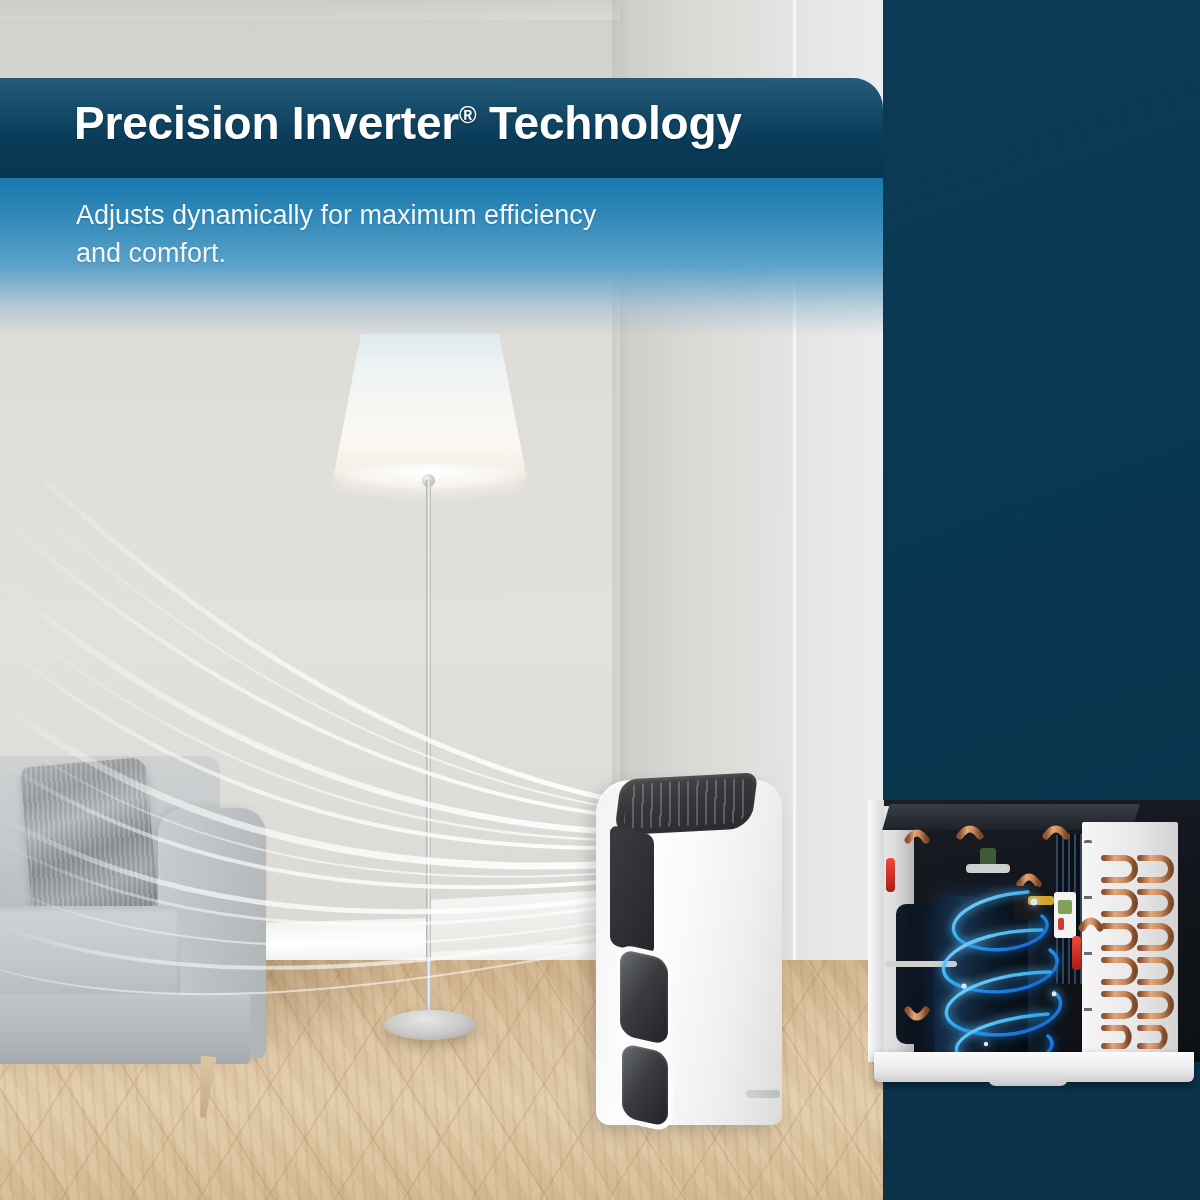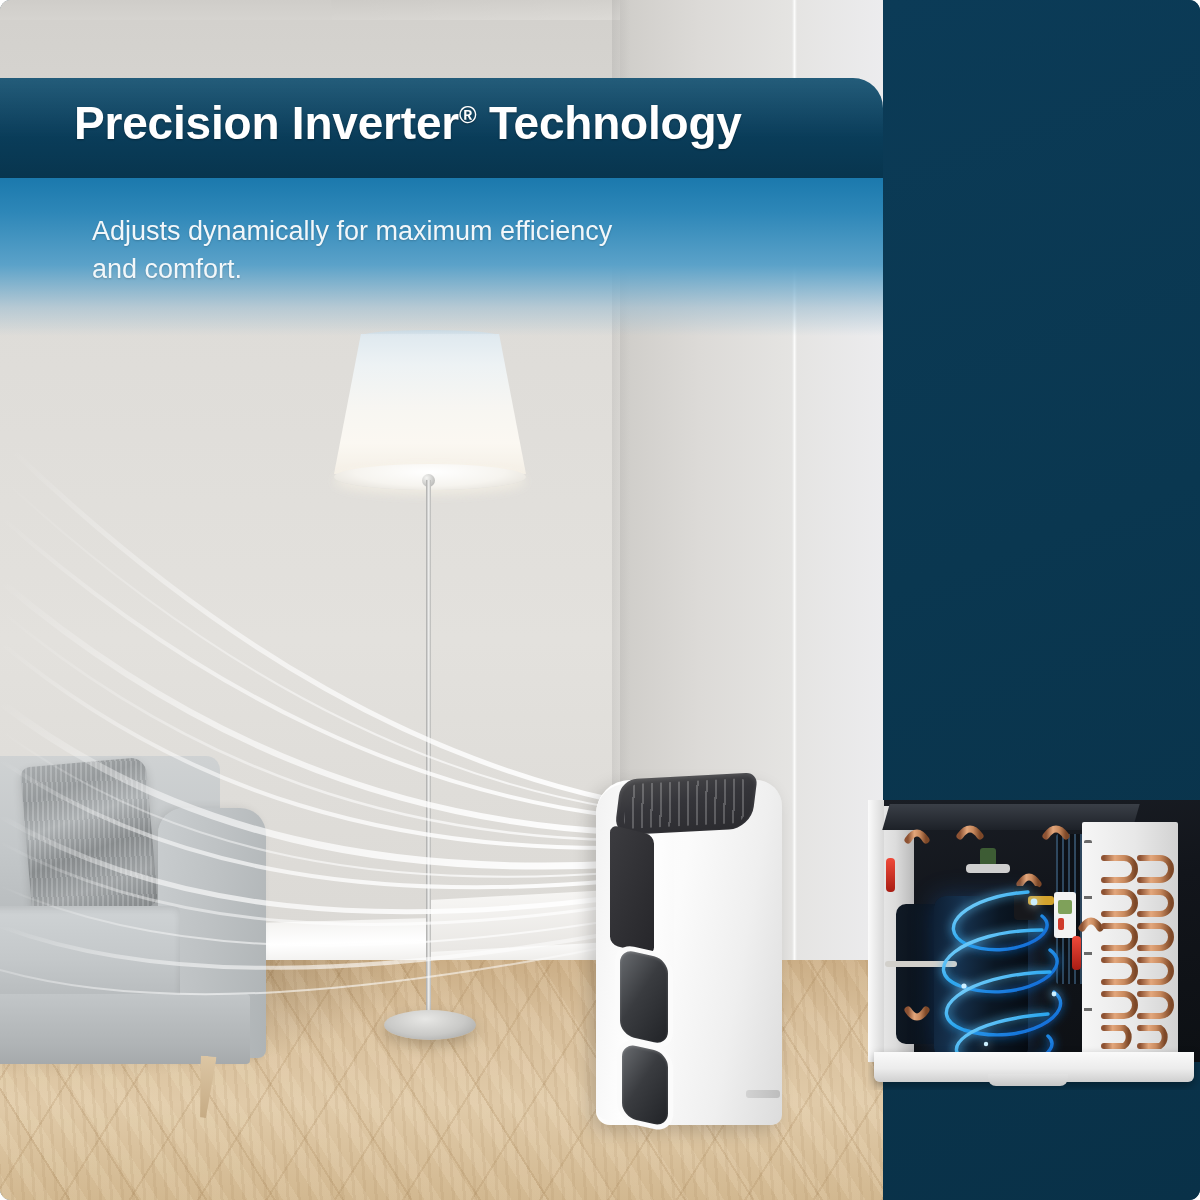--- a/index.html
+++ b/index.html
@@ -1,21 +1,20 @@
 <!DOCTYPE html>
 <html><head>
 <meta charset="utf-8">
 <style>
   html,body{margin:0;padding:0;background:#fff;}
   body{font-family:"Liberation Sans","DejaVu Sans",sans-serif;}
 
   .stage{
     position:relative;width:1200px;height:1200px;overflow:hidden;
     background:#0a3750;
-    border-radius:11px;
   }
 
   
   .photo{
     position:absolute;left:0;top:0;width:883px;height:1200px;overflow:hidden;
     background:#d7d4d0;
   }
   
   .ceiling{
     position:absolute;left:0;top:0;width:883px;height:36px;
@@ -271,21 +270,21 @@
     background:linear-gradient(180deg,rgba(255,255,255,.10),rgba(255,255,255,0) 60%);
   }
 
   h1.title{
     position:absolute;left:74px;top:96px;margin:0;
     font-size:46px;font-weight:bold;color:#ffffff;letter-spacing:-.2px;
     text-shadow:0 1px 2px rgba(0,0,0,.35);white-space:nowrap;
   }
   h1.title sup{font-size:.52em;vertical-align:super;font-weight:bold;}
   .subtitle{
-    position:absolute;left:76px;top:196px;width:560px;margin:16px;
+    position:absolute;left:76px;top:196px;width:560px;margin:0;
     font-size:27px;line-height:1.42;color:#f2f7fa;font-weight:normal;
     text-shadow:0 1px 2px rgba(0,0,0,.18);
   }
 </style>
 </head>
 <body>
 
 <div class="stage">
 
   <div class="photo">

